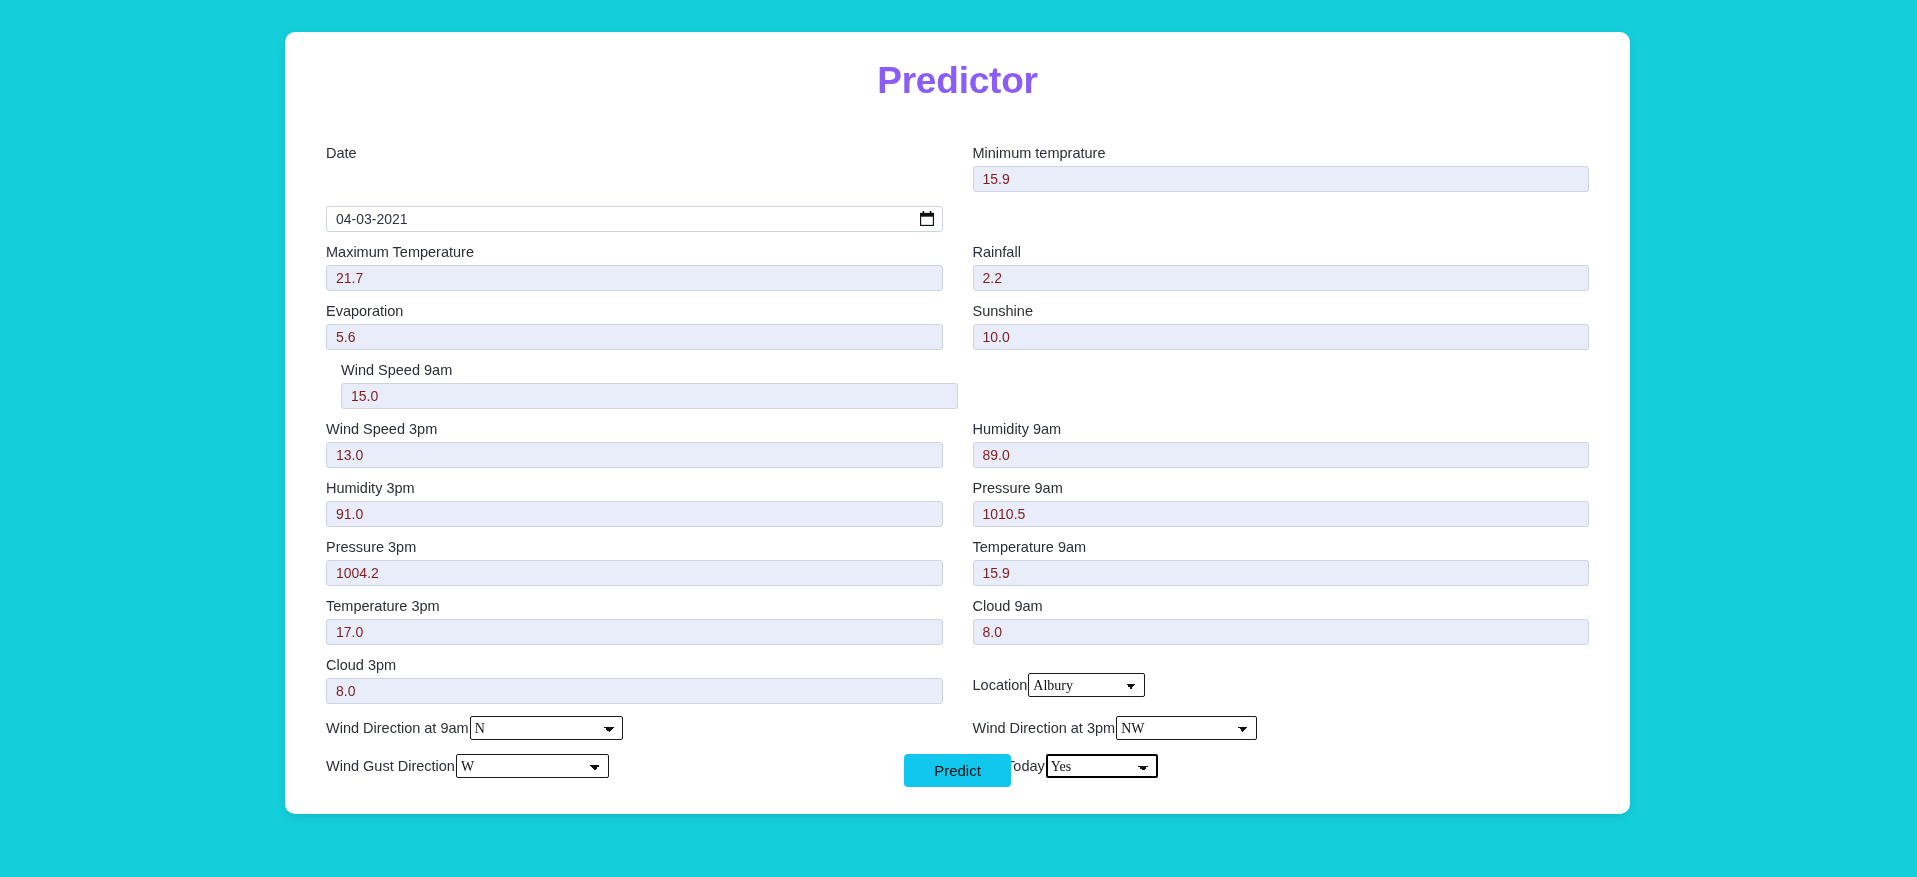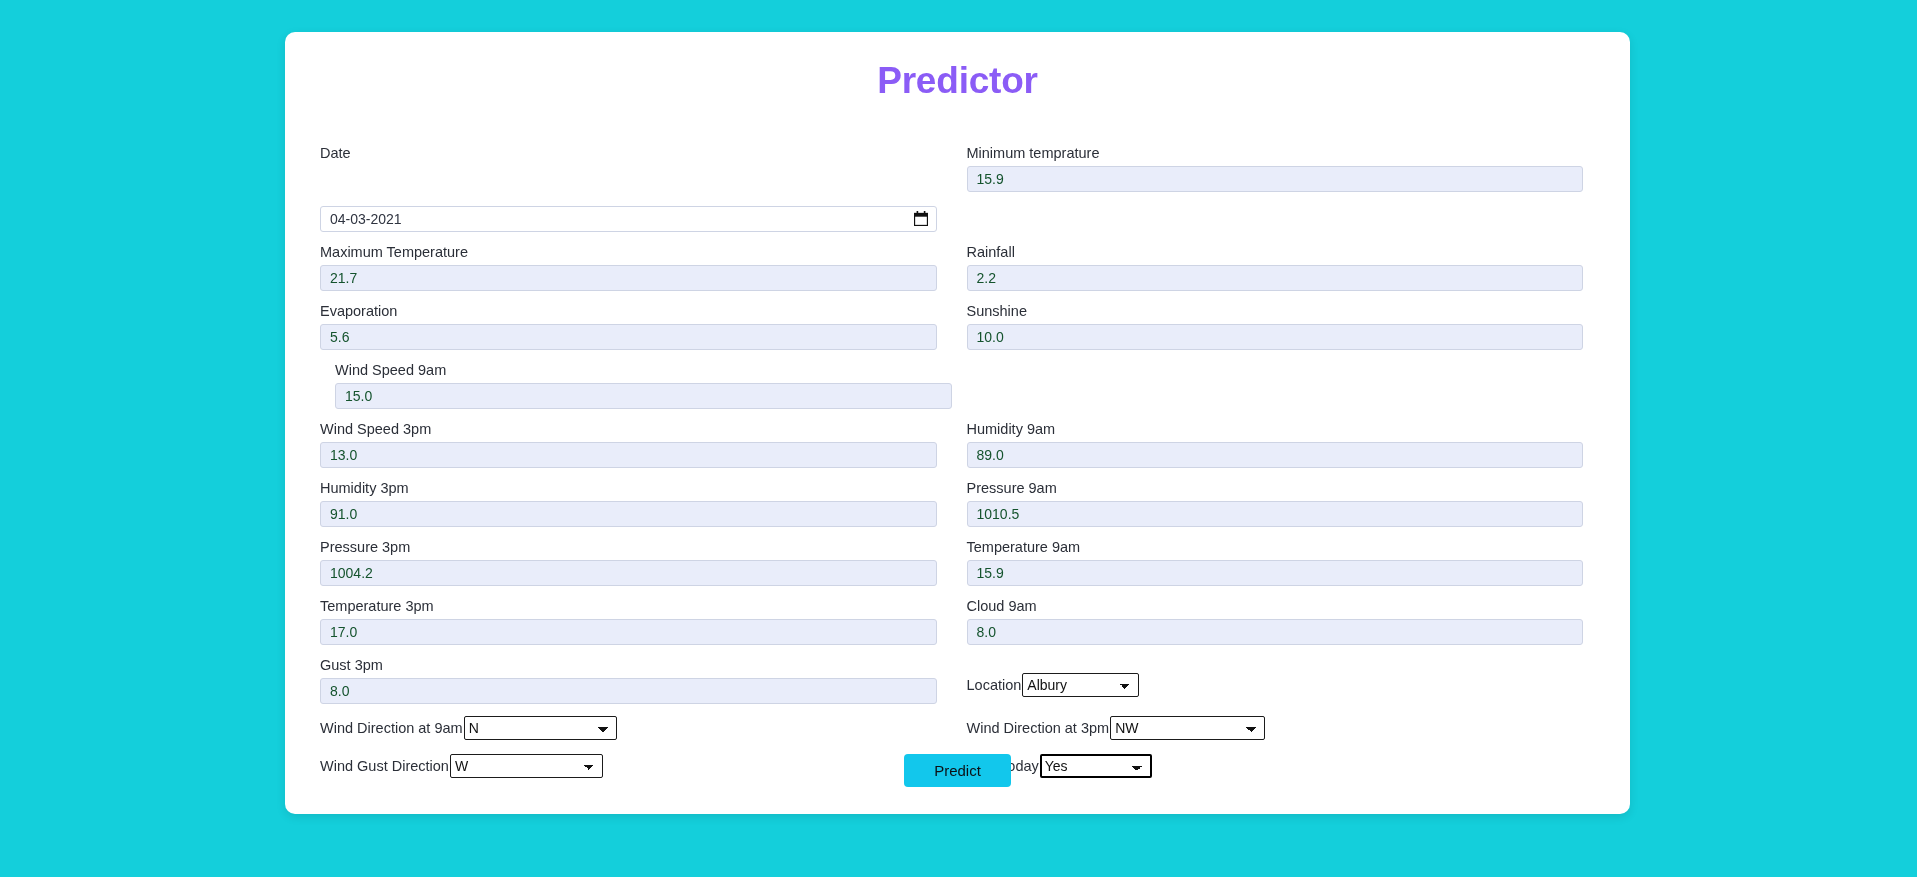--- a/index.html
+++ b/index.html
@@ -39,21 +39,21 @@
     text-align: center;
     color: #8b5cf6;
     font-size: 37px;
     font-weight: bold;
     letter-spacing: -0.2px;
     font-family: "Liberation Sans", sans-serif;
   }
 
   .form-grid {
     position: absolute;
-    left: 35px;
+    left: 41px;
     top: 112px;
     width: 1263px;
   }
 
   .row {
     display: flex;
     width: 100%;
   }
 
   .col {
@@ -76,21 +76,21 @@
   }
 
   input.num {
     display: block;
     width: 100%;
     height: 26px;
     background: #e9edfa;
     border: 1px solid #ced4e4;
     border-radius: 3px;
     font-size: 14px;
-    color: #14532d;
+    color: #7f1d1d;
     padding: 3px 9px;
     font-family: "Liberation Sans", sans-serif;
     outline: none;
   }
 
   input.datefield {
     display: block;
     width: 100%;
     height: 26px;
     background: #ffffff;
@@ -125,42 +125,42 @@
     font-size: 14.5px;
     color: #2b2f38;
     margin-right: 1px;
     white-space: nowrap;
     font-family: "Liberation Sans", sans-serif;
   }
 
   select.sel {
     height: 24px;
     font-size: 14px;
-    font-family: Liberation Sans, sans-serif;
+    font-family: Liberation Serif, serif;
     color: #111111;
     background: #ffffff;
     border: 1px solid #1b1b1b;
     border-radius: 2px;
     padding: 1px 22px 1px 4px;
     -webkit-appearance: none;
     -moz-appearance: none;
     appearance: none;
     background-image:
       linear-gradient(45deg, transparent 50%, #111 50%),
       linear-gradient(135deg, #111 50%, transparent 50%);
     background-position:
       calc(100% - 13px) 10px,
       calc(100% - 8px) 10px;
     background-size: 5px 5px, 5px 5px;
     background-repeat: no-repeat;
     outline: none;
   }
   select.w-wd  { width: 153px; }
   select.w-loc { width: 117px; }
-  select.w-wd3 { width: 155px; }
+  select.w-wd3 { width: 141px; }
   select.w-rain{ width: 112px; }
 
   select.focused {
     border: 2px solid #000000;
     border-radius: 2px;
     padding: 0 21px 0 3px;
   }
 
   .loc-row { margin-top: 16px; }
 
@@ -311,21 +311,21 @@
           <div class="field">
             <label class="fl">Cloud 9am</label>
             <input class="num" type="text" value="8.0" style="">
           </div>
         </div>
       </div>
 
       <div class="row">
         <div class="col">
           <div class="field">
-            <label class="fl">Gust 3pm</label>
+            <label class="fl">Cloud 3pm</label>
             <input class="num" type="text" value="8.0" style="">
           </div>
         </div>
         <div class="col right">
           <div class="inline-field loc-row">
             <label class="il">Location</label>
             <select class="sel w-loc">
               <option>Albury</option>
             </select>
           </div>

